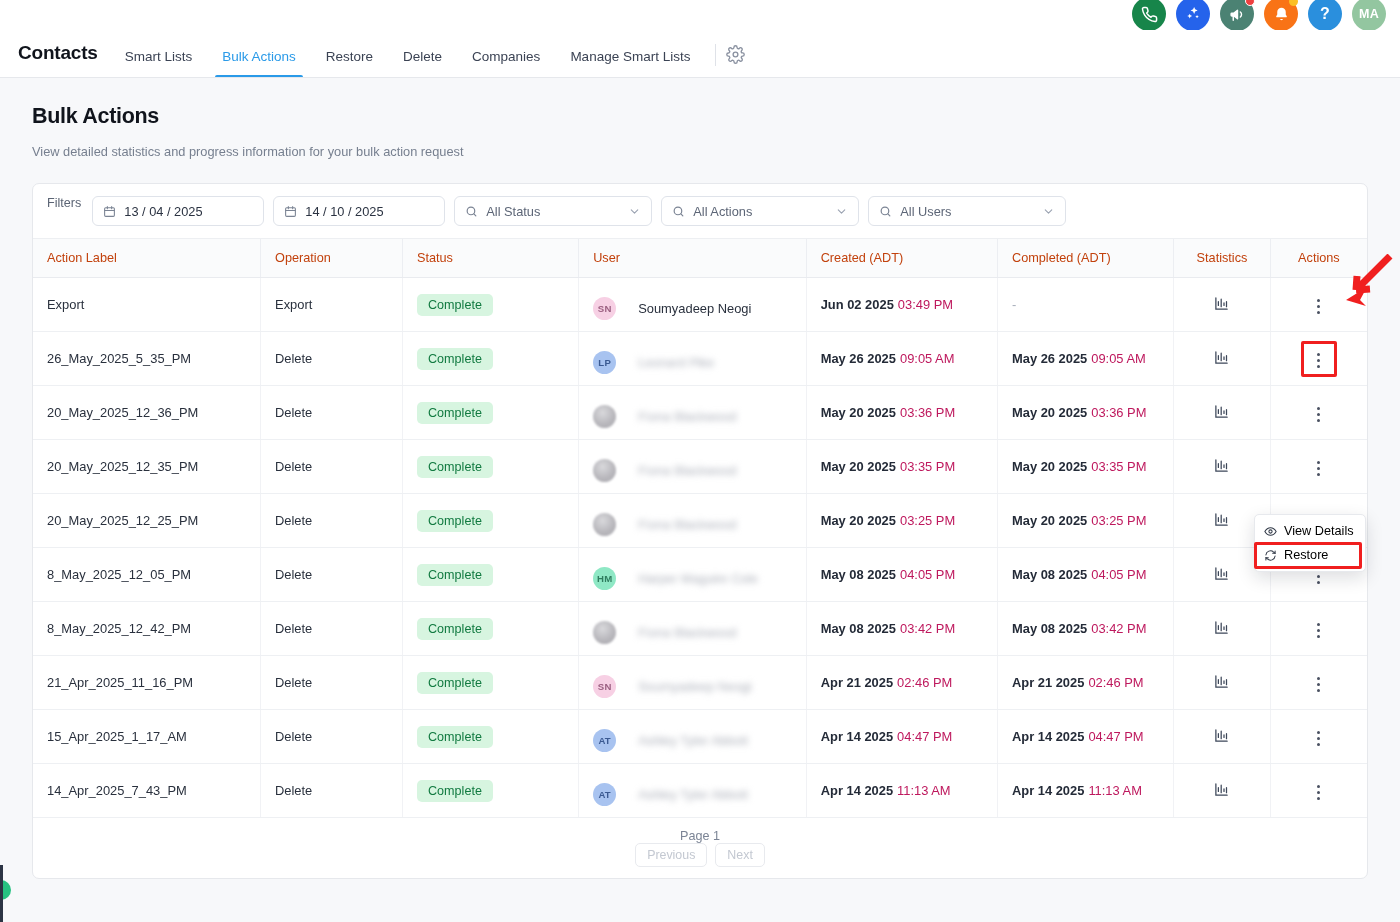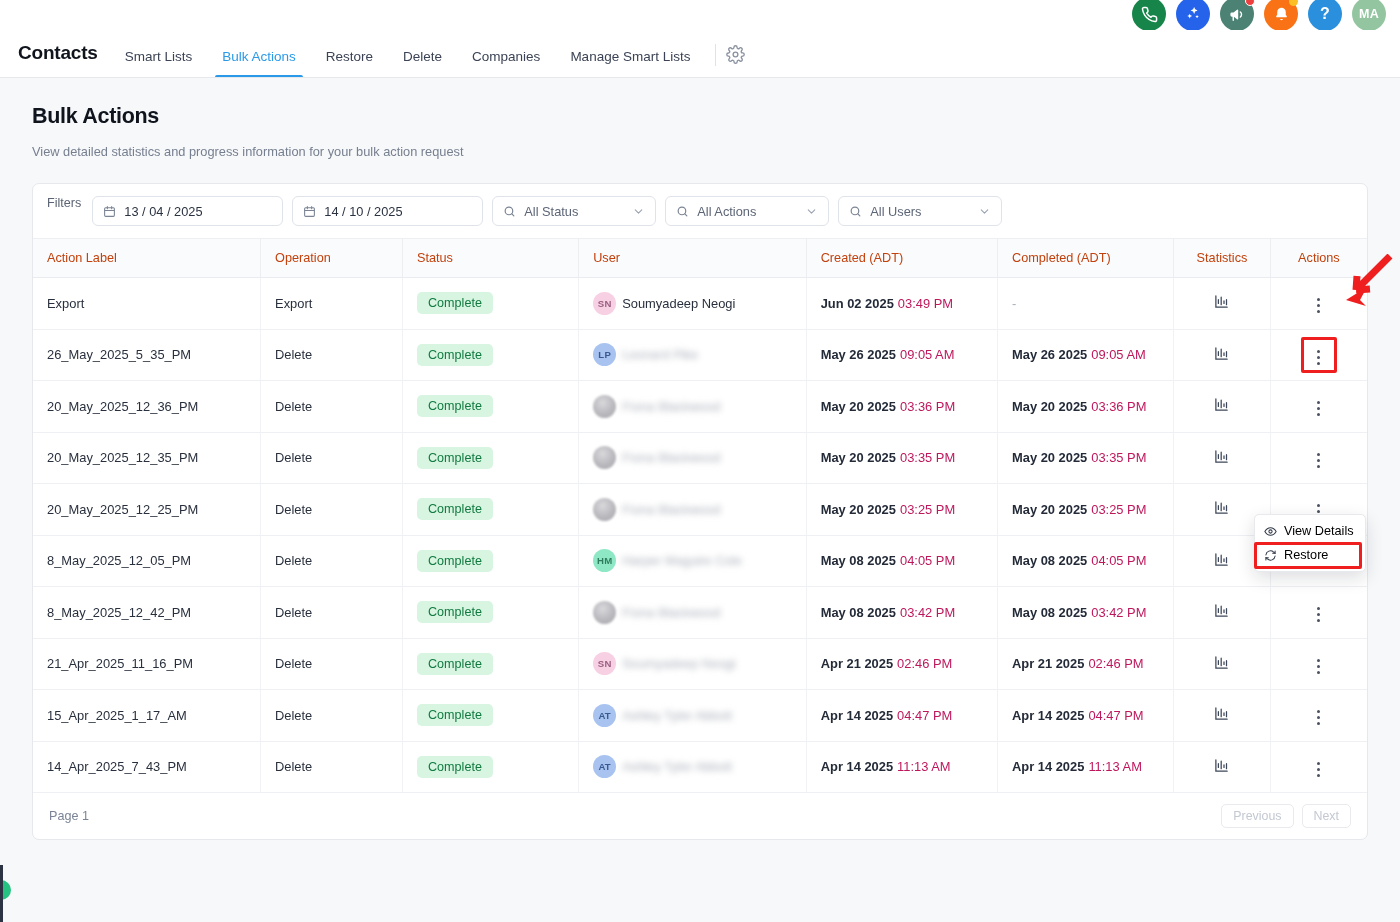--- a/index.html
+++ b/index.html
@@ -69,22 +69,22 @@
   .filters {
     display: flex; align-items: flex-start; gap: 9px;
     padding: 12px 14px; border-bottom: 1px solid #edeff2;
   }
   .filters-label { font-size: 12.6px; color: #5b6474; margin-right: 2px; }
   .fld {
     height: 30px; border: 1px solid #dfe3ea; border-radius: 6px; background: #fff;
     display: flex; align-items: center; gap: 8px; padding: 0 10px;
     font-size: 12.8px; color: #2b3342; cursor: pointer;
   }
-  .fld.date { width: 191px; }
-  .fld.sel { width: 164px; justify-content: flex-start; }
+  .fld.date { width: 172px; }
+  .fld.sel { width: 198px; justify-content: flex-start; }
   .fld.sel .chev { margin-left: auto; }
   .fld .ph { color: #5c6576; }
   .ico { flex: 0 0 auto; display: flex; align-items: center; }
 
   
   table { width: 100%; border-collapse: collapse; table-layout: fixed; }
   th {
     text-align: left; font-size: 12.7px; font-weight: 400; color: #c2410c;
     padding: 12px 14px; background: #fafbfc; border-bottom: 1px solid #e9ebef;
     border-right: 1px solid #eceef2;
@@ -105,21 +105,21 @@
   .col-created { width: 190px; }
   .col-completed { width: 175px; }
   .col-stats { width: 96px; }
   .col-actions { width: 96px; }
 
   .badge {
     display: inline-block; background: #d7f5e0; color: #117a40;
     font-size: 12.6px; padding: 4px 11px; border-radius: 5px;
   }
 
-  .usercell { display: flex; align-items: center; gap: 6px; }
+  .usercell { display: flex; align-items: center; gap: 22px; margin-top: 8px; }
   .avatar {
     width: 23px; height: 23px; border-radius: 50%; flex: 0 0 auto;
     display: flex; align-items: center; justify-content: center;
     font-size: 9.6px; font-weight: 600; letter-spacing: .2px;
   }
   .av-blur {
     background: radial-gradient(circle at 42% 34%, #d9d9dc 0%, #b9b8bd 55%, #a9a8ae 100%);
     filter: blur(1.1px);
   }
   .uname { font-size: 12.9px; color: #29303d; white-space: nowrap; }
@@ -160,20 +160,21 @@
   }
   .hl-restore {
     position: absolute; left: 1221px; top: 358px; width: 108px; height: 27px;
     border: 3px solid #f01f1f; border-radius: 2px; pointer-events: none; z-index: 45;
   }
 
   
   .tfoot {
     display: flex; align-items: center; justify-content: space-between;
     padding: 11px 16px;
+    flex-direction: column;
   }
   .pageno { font-size: 12.6px; color: #7b8495; }
   .pgbtns { display: flex; gap: 8px; }
   .pgbtn {
     font-size: 12.4px; color: #c3c8d1; border: 1px solid #e8eaee;
     border-radius: 5px; padding: 4px 11px; background: #fff; cursor: default;
   }
 
   
   .arrow { position: absolute; left: 1336px; top: 254px; z-index: 50; pointer-events: none; }

